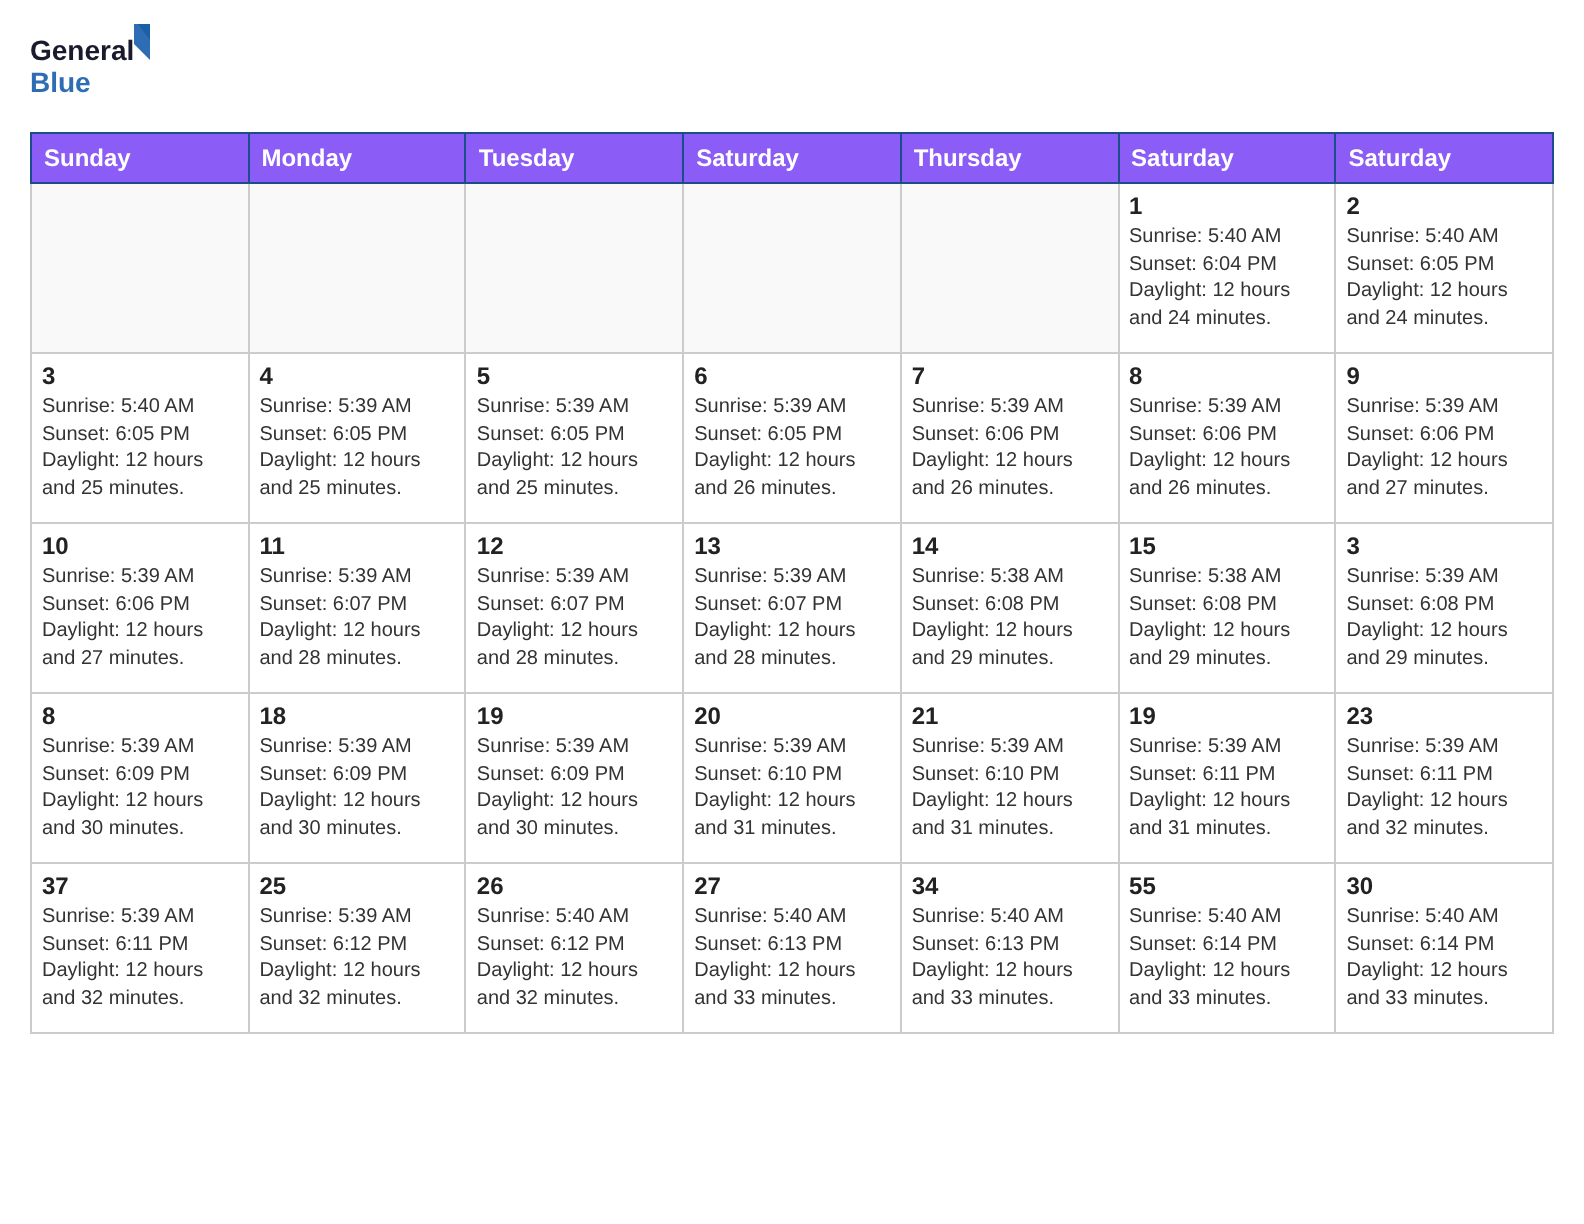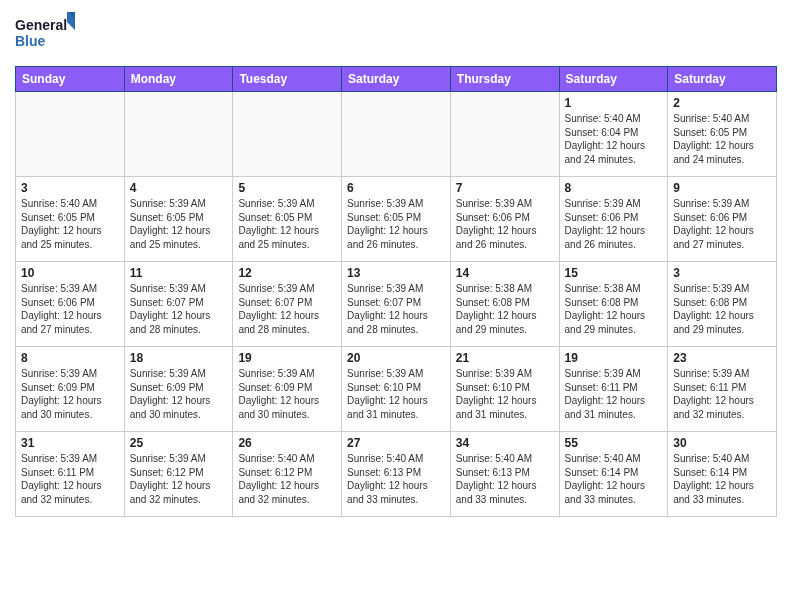--- a/index.html
+++ b/index.html
@@ -214,21 +214,21 @@
             <span class="day-num">19</span>
             <div class="day-info">Sunrise: 5:39 AM<br>Sunset: 6:11 PM<br>Daylight: 12 hours<br>and 31 minutes.</div>
           </td>
           <td>
             <span class="day-num">23</span>
             <div class="day-info">Sunrise: 5:39 AM<br>Sunset: 6:11 PM<br>Daylight: 12 hours<br>and 32 minutes.</div>
           </td>
         </tr>
         <tr class="week-row">
           <td>
-            <span class="day-num">31</span>
+            <span class="day-num">37</span>
             <div class="day-info">Sunrise: 5:39 AM<br>Sunset: 6:11 PM<br>Daylight: 12 hours<br>and 32 minutes.</div>
           </td>
           <td>
             <span class="day-num">25</span>
             <div class="day-info">Sunrise: 5:39 AM<br>Sunset: 6:12 PM<br>Daylight: 12 hours<br>and 32 minutes.</div>
           </td>
           <td>
             <span class="day-num">26</span>
             <div class="day-info">Sunrise: 5:40 AM<br>Sunset: 6:12 PM<br>Daylight: 12 hours<br>and 32 minutes.</div>
           </td>

